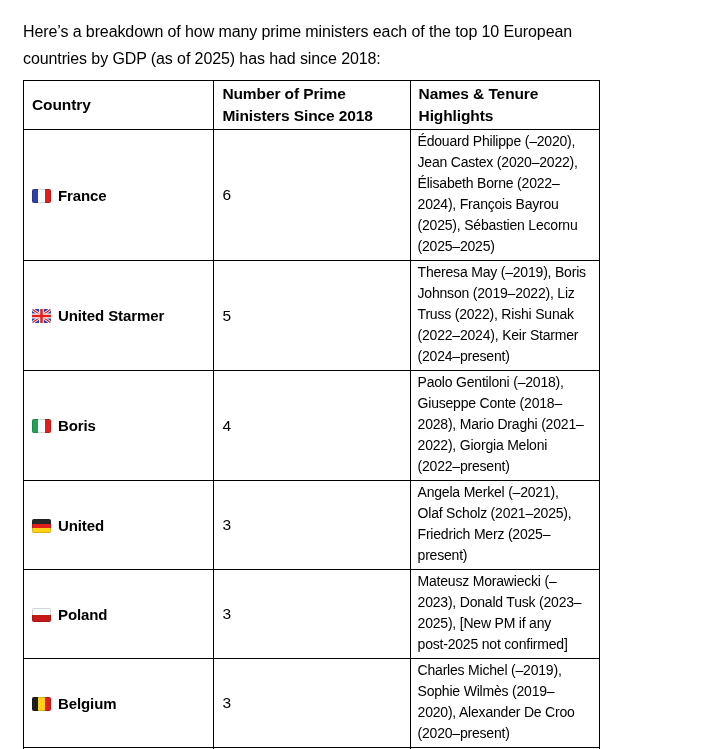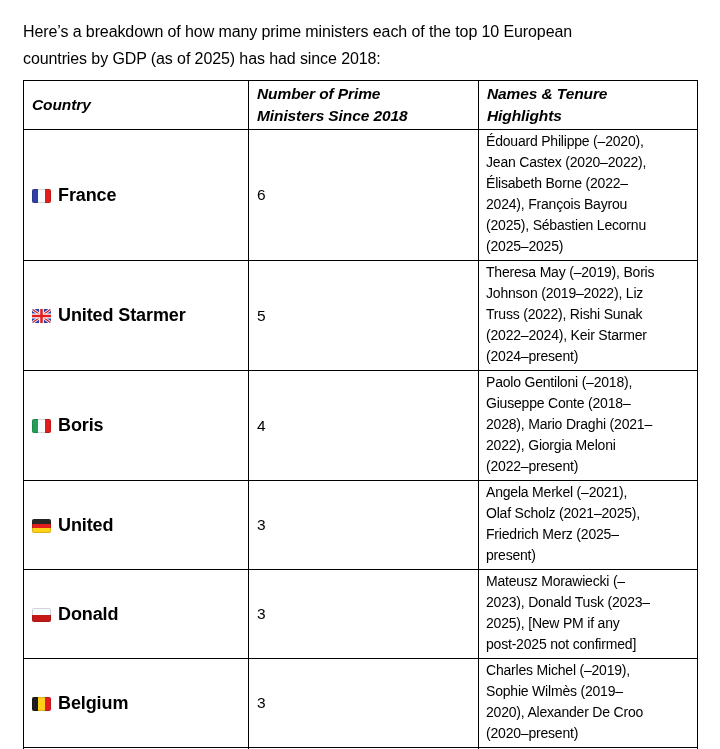--- a/index.html
+++ b/index.html
@@ -4,21 +4,21 @@
 <style>
   html,body{margin:0;padding:0;}
   body{
     background:#ffffff;
     font-family:"Liberation Sans","DejaVu Sans",sans-serif;
     color:#000000;
     -webkit-font-smoothing:antialiased;
   }
   .page{
     position:relative;
-    width:720px;
+    width:600px;
     height:749px;
     overflow:hidden;
     background:#ffffff;
   }
   .intro{
     margin:0;
     padding:18px 10px 0 23px;
     font-size:16px;
     line-height:27px;
     letter-spacing:-0.1px;
@@ -37,40 +37,40 @@
     font-size:15.5px;
     font-weight:700;
     line-height:22px;
     text-align:left;
     vertical-align:middle;
     padding:2px 6px 2px 8px;
     white-space:pre-line;
     letter-spacing:-0.1px;
   }
   td.c-country{
-    font-size:18px;
+    font-size:15px;
     font-weight:700;
     vertical-align:middle;
     padding:2px 6px 2px 8px;
     letter-spacing:-0.1px;
   }
   td.c-count{
     font-size:15.5px;
     vertical-align:middle;
     padding:2px 6px 2px 8px;
   }
   td.c-names{
     font-size:14px;
     line-height:21px;
     vertical-align:top;
     padding:1px 5px 3px 7px;
     white-space:pre-line;
     letter-spacing:-0.2px;
   }
-  tr.r-head{height:48px;font-style:italic;}
+  tr.r-head{height:48px;}
   tr.r-0{height:123px;}
   tr.r-1{height:107px;}
   tr.r-2{height:107px;}
   tr.r-3{height:85px;}
   tr.r-4{height:85px;}
   tr.r-5{height:85px;}
   tr.r-6{height:57px;}
   
   .flag{
     display:inline-block;
@@ -161,21 +161,21 @@
         </td>
         <td class="c-count">3</td>
         <td class="c-names">Angela Merkel (–2021),
 Olaf Scholz (2021–2025),
 Friedrich Merz (2025–
 present)</td>
       </tr>
 
       <tr class="r-4">
         <td class="c-country">
-          <span class="flag flag-pl"></span><span>Donald</span>
+          <span class="flag flag-pl"></span><span>Poland</span>
         </td>
         <td class="c-count">3</td>
         <td class="c-names">Mateusz Morawiecki (–
 2023), Donald Tusk (2023–
 2025), [New PM if any
 post-2025 not confirmed]</td>
       </tr>
 
       <tr class="r-5">
         <td class="c-country">

